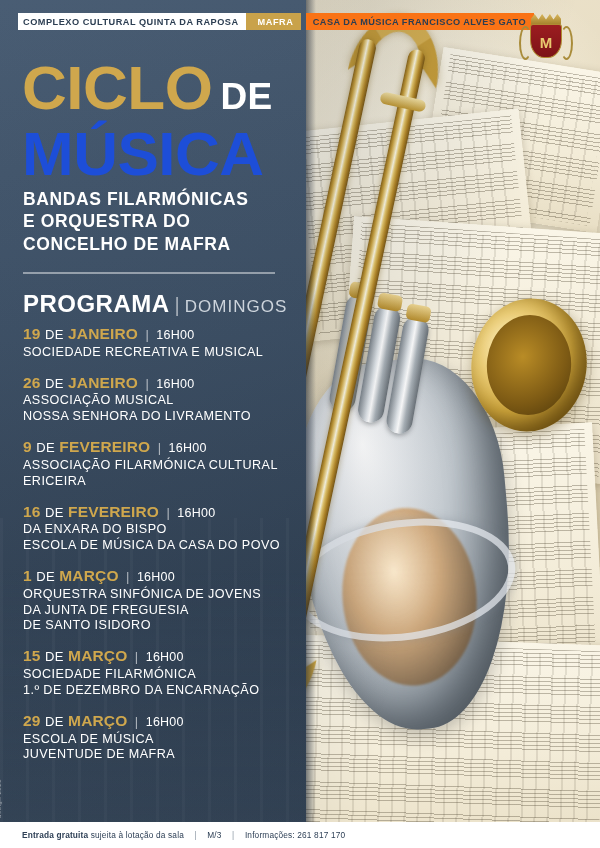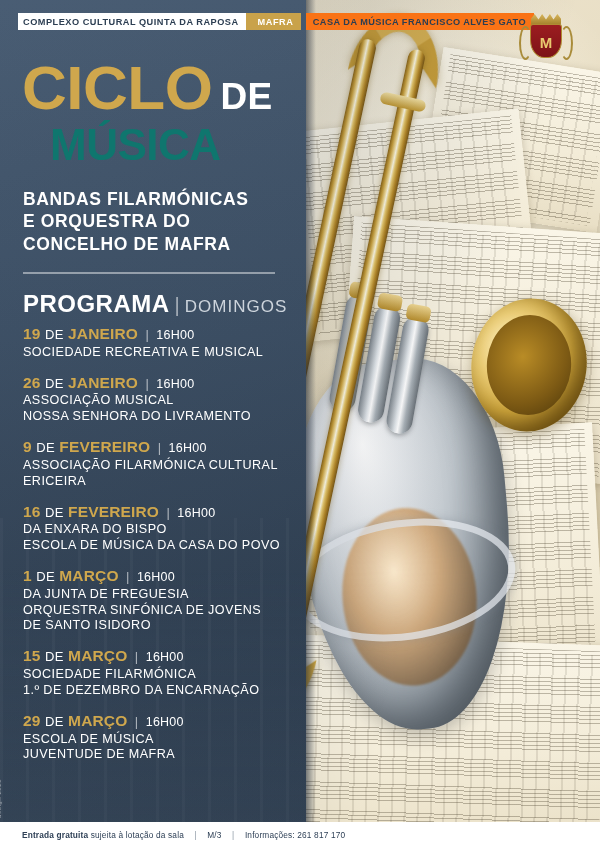--- a/index.html
+++ b/index.html
@@ -258,23 +258,22 @@
   .t-ciclo {
     font-size: 62px; font-weight: 800; color: #cfa74d; letter-spacing: -.5px;
     font-family: Liberation Sans, sans-serif;
   }
   .t-de {
     font-size: 37px; font-weight: 700; color: #ffffff; letter-spacing: .5px;
     margin-left: 8px;
   }
   .t-musica {
     display:block; margin-top: 6px;
-    font-size: 44px; font-weight: 800; color: #0f766e; letter-spacing: -.5px;
+    font-size: 62px; font-weight: 800; color: #1d4ed8; letter-spacing: -.5px;
     line-height: .96;
-    margin-left: 28px;
   }
 
   .subtitle {
     position: absolute; left: 23px; top: 188px; z-index: 6;
     color: #ffffff; font-size: 17.5px; font-weight: 700;
     letter-spacing: .035em; line-height: 1.28;
   }
   .subtitle .ln { display: block; white-space: nowrap; }
   .sub-rule {
     position:absolute; left: 23px; top: 272px; width: 252px; height: 2px;
@@ -461,22 +460,22 @@
 
     <div class="ev">
       <div class="dateline">
         <span class="d-num">1</span>
         <span class="d-de">DE</span>
         <span class="d-mon">MARÇO</span>
         <span class="d-sep">|</span>
         <span class="d-hr">16H00</span>
       </div>
       <div class="name">
+        <span>ORQUESTRA SINFÓNICA DE JOVENS</span>
         <span>DA JUNTA DE FREGUESIA</span>
-        <span>ORQUESTRA SINFÓNICA DE JOVENS</span>
         <span>DE SANTO ISIDORO</span>
       </div>
     </div>
 
     <div class="ev">
       <div class="dateline">
         <span class="d-num">15</span>
         <span class="d-de">DE</span>
         <span class="d-mon">MARÇO</span>
         <span class="d-sep">|</span>

